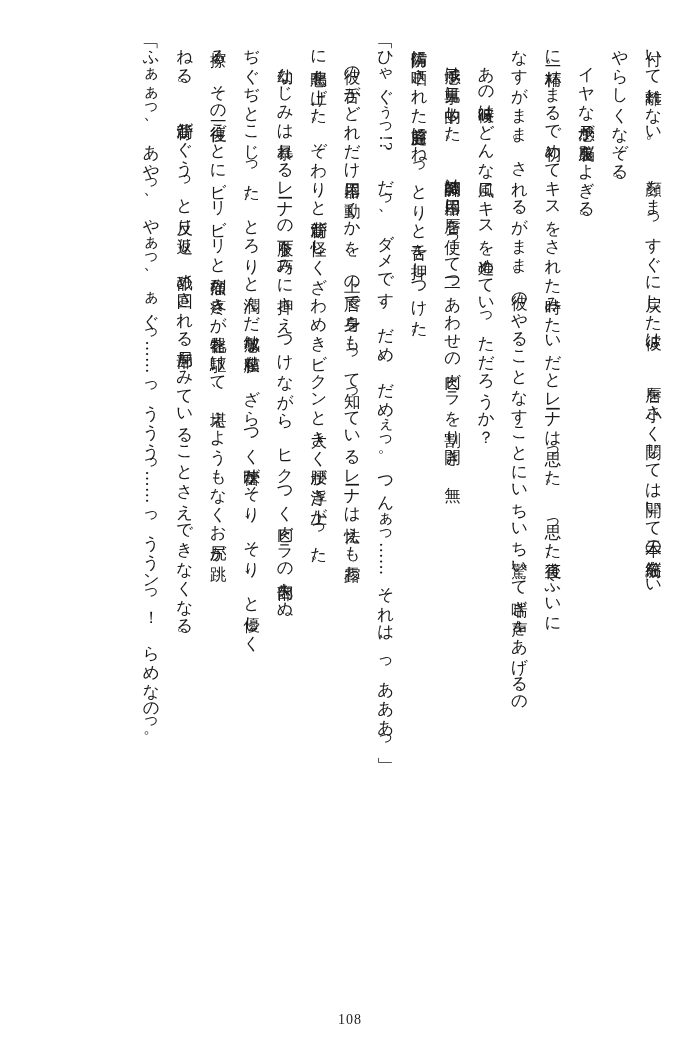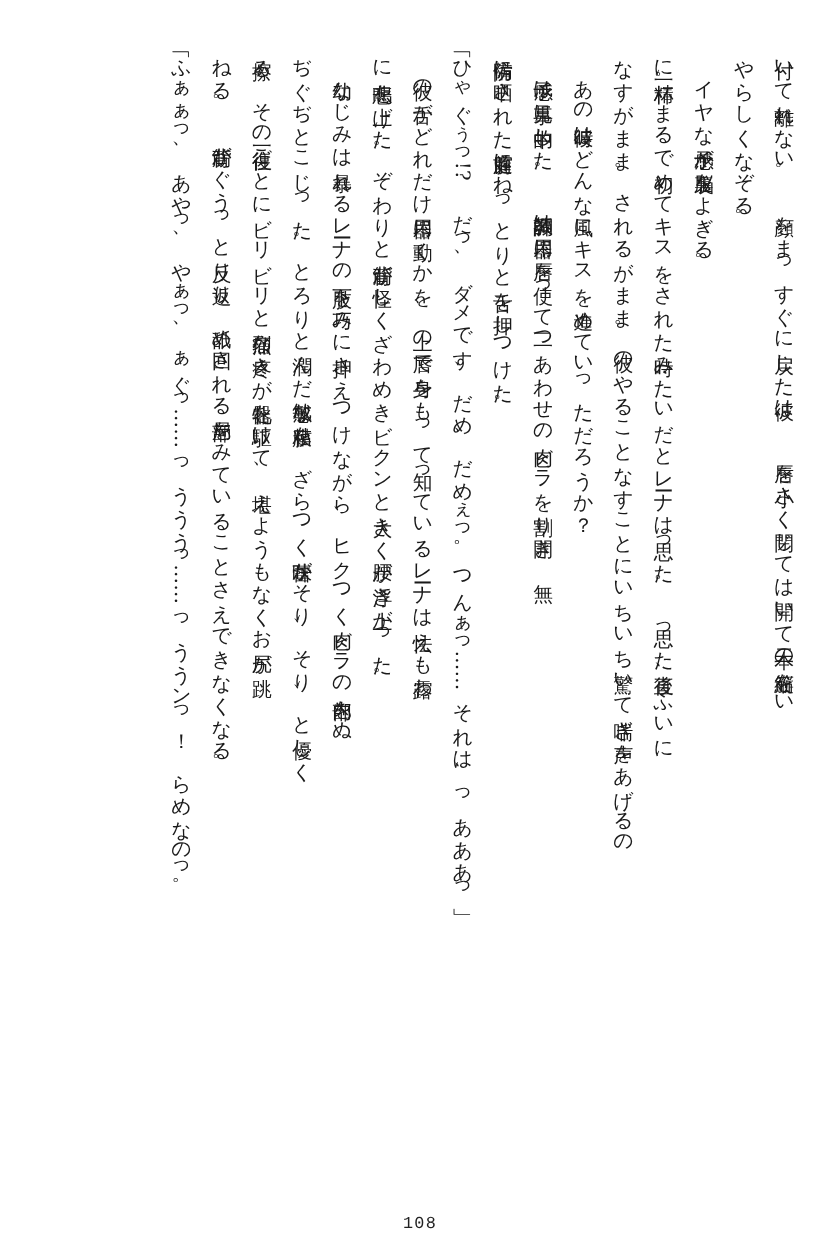--- a/index.html
+++ b/index.html
@@ -45,21 +45,21 @@
     text-indent: 0;
   }
   .page-number {
     position: absolute;
     bottom: 22px;
     left: 0;
     right: 0;
     text-align: center;
     font-size: 14px;
     color: #222;
-    font-family: Liberation Mono, monospace;
+    font-family: Liberation Serif, serif;
     letter-spacing: 1px;
   }
 </style>
 </head>
 <body>
 
 <div class="page">
 
   <div class="text-block">
     <p class="noindent">付いて離れない。　顔をまっすぐに戻した彼は、　唇を小さく閉じては開いて二本の縦筋をい</p>

